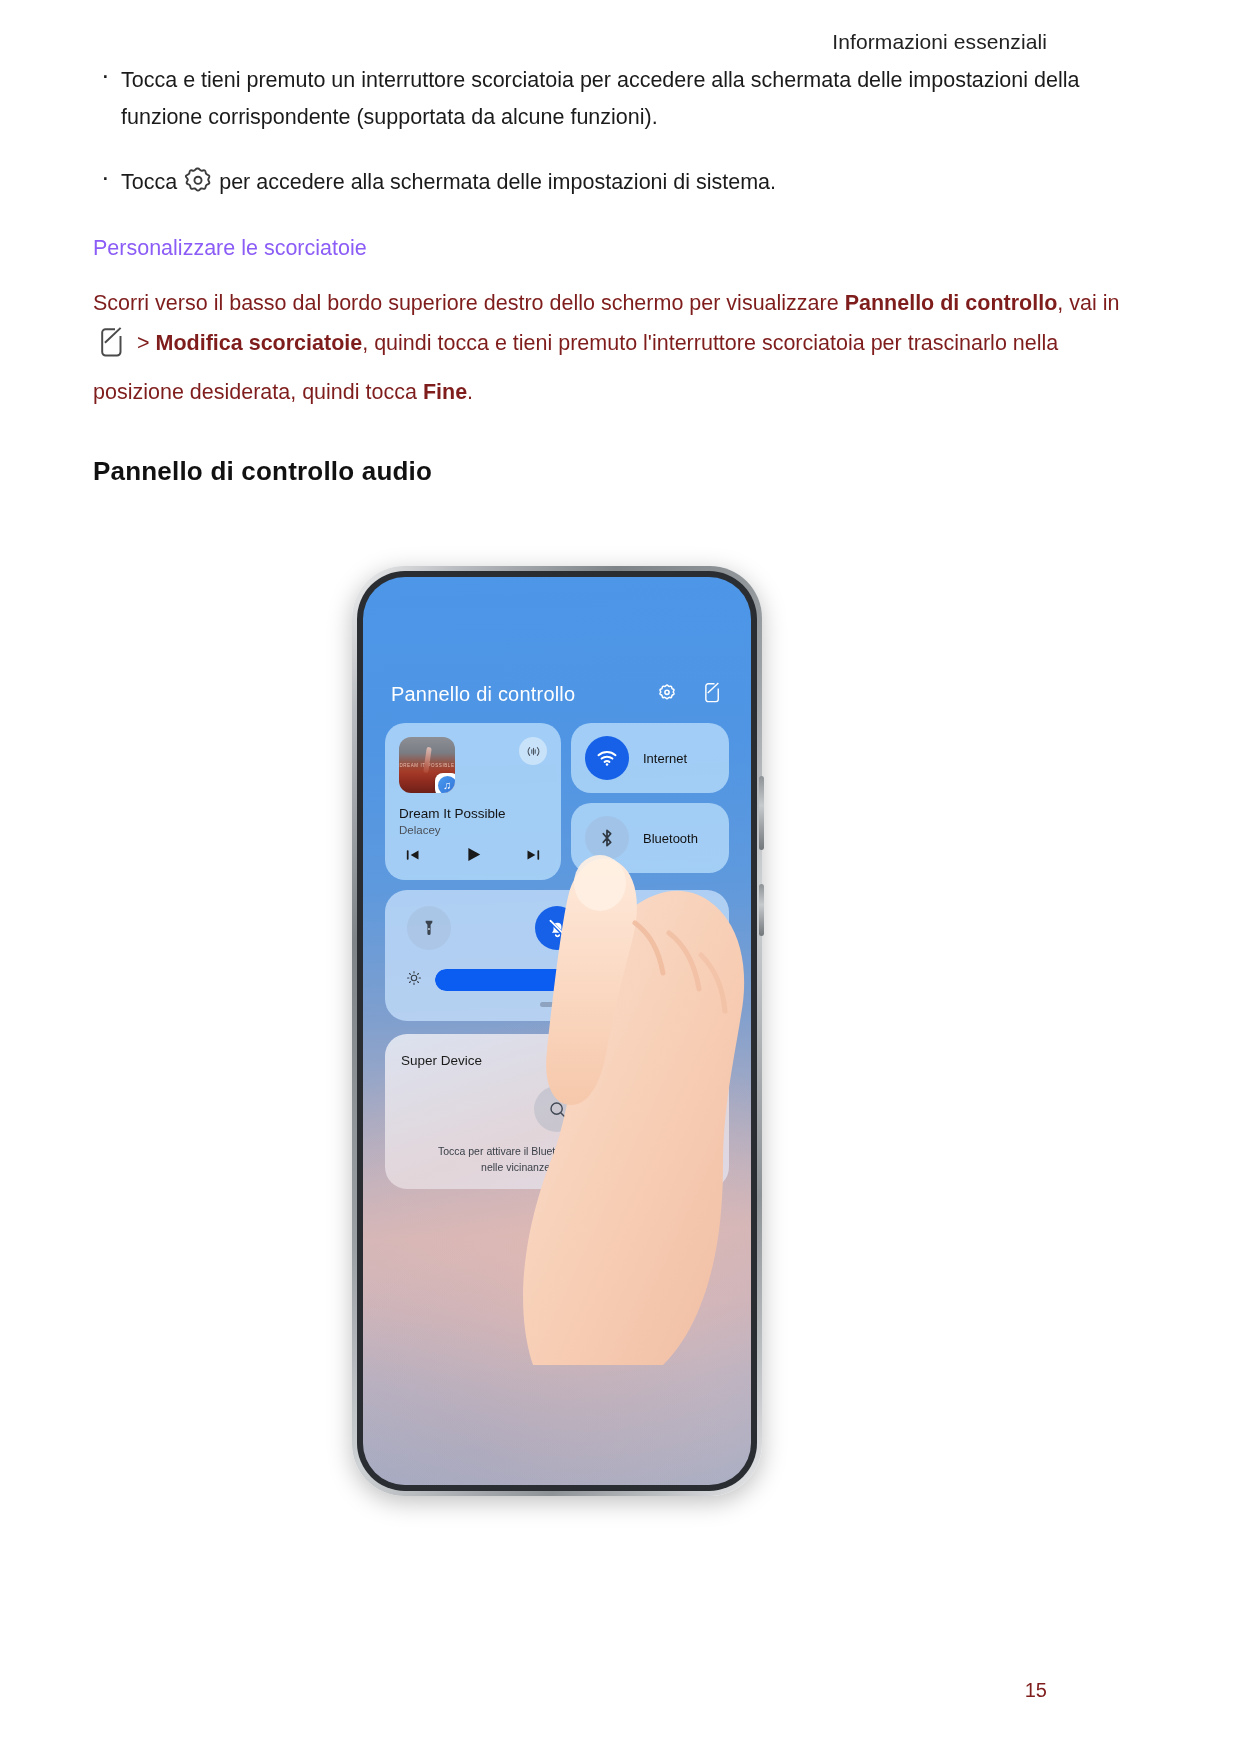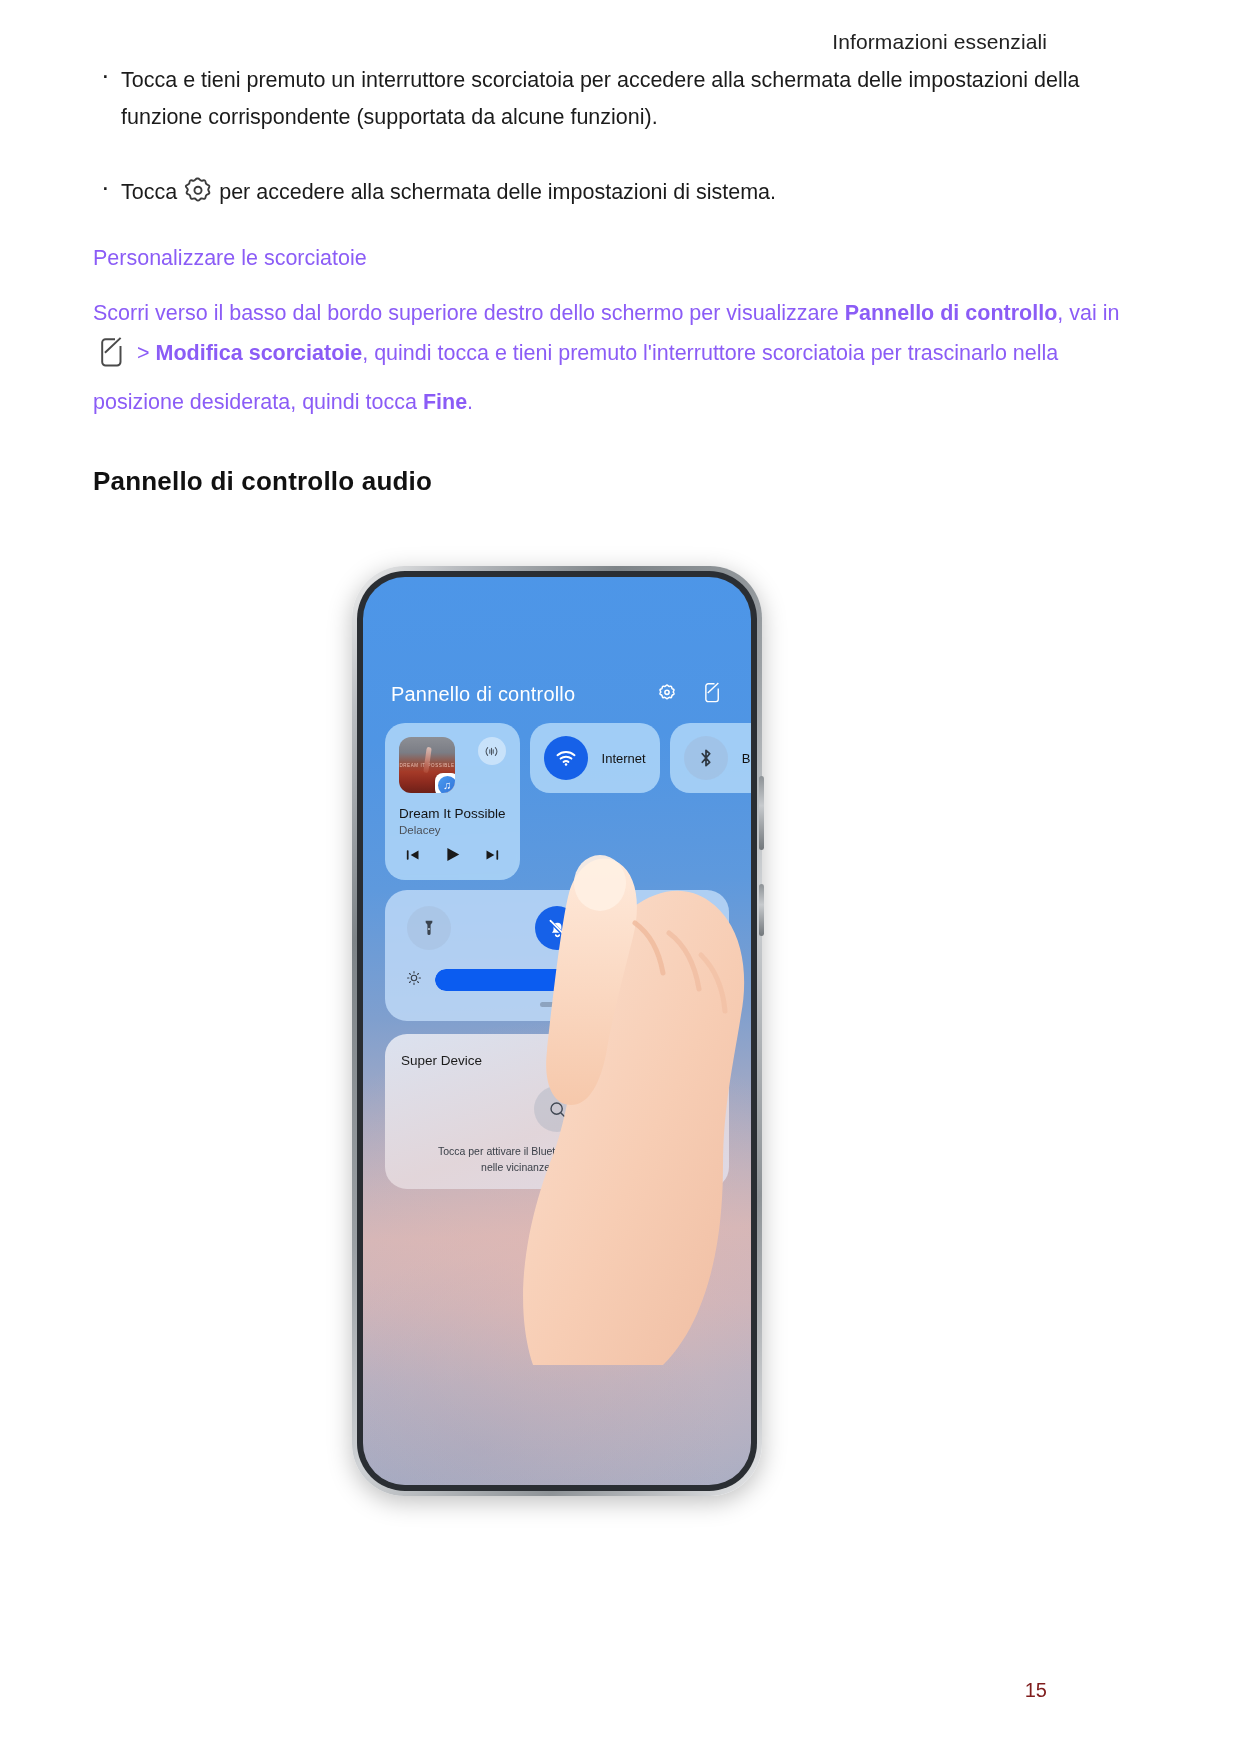--- a/index.html
+++ b/index.html
@@ -64,21 +64,21 @@
     font-size: 26px;
     font-weight: bold;
     margin: 44px 0 8px 0;
     color: #111;
     letter-spacing: .2px;
   }
   p.para {
     font-size: 21.5px;
     line-height: 40px;
     margin: 0 0 6px 0;
-    color: #8b5cf6;
+    color: #7f1d1d;
   }
   p.para b { font-weight: bold; }
 
   .page-num {
     position: absolute;
     right: 92px; bottom: 52px;
     font-size: 20px;
     color: #7f1d1d;
   }
 
@@ -227,21 +227,21 @@
     font-size: 11.5px;
     color: #4a4f57;
   }
   .media-controls {
     margin-top: 9px;
     display: flex; align-items: center; justify-content: space-between;
     padding: 0 4px;
   }
 
   
-  .right-col { display: flex; flex-direction: row; gap: 10px; flex: 1; }
+  .right-col { display: flex; flex-direction: column; gap: 10px; flex: 1; }
   .tile {
     background: rgba(181,219,250,.80);
     border-radius: 20px;
     height: 70px;
     display: flex; align-items: center;
     padding: 0 14px;
     gap: 14px;
   }
   .tile-icon {
     width: 44px; height: 44px;
@@ -336,21 +336,21 @@
 <div class="page">
 
   <div class="running-head">Informazioni essenziali</div>
 
   <div class="body-col">
 
     <ul class="bullets">
       <li>
         <span>Tocca e tieni premuto un interruttore scorciatoia per accedere alla schermata delle impostazioni della funzione corrispondente (supportata da alcune funzioni).</span>
       </li>
-      <li style="margin-top:38px;">
+      <li style="margin-top:28px;">
         <span>Tocca</span><span class="inline-icon"><svg width="34" height="34" viewBox="0 0 24 24" fill="none" stroke="#3c3c3c" stroke-width="1.35">
               <path d="M12 3.2c1 0 1.3 1.2 2.2 1.5.9.3 1.8-.6 2.6-.1.8.5.4 1.7 1 2.4.6.7 1.9.6 2.2 1.5.3.9-.8 1.6-.8 2.5s1.1 1.6.8 2.5c-.3.9-1.6.8-2.2 1.5-.6.7-.2 1.9-1 2.4-.8.5-1.7-.4-2.6-.1-.9.3-1.2 1.5-2.2 1.5s-1.3-1.2-2.2-1.5c-.9-.3-1.8.6-2.6.1-.8-.5-.4-1.7-1-2.4-.6-.7-1.9-.6-2.2-1.5-.3-.9.8-1.6.8-2.5S3.1 9.4 3.4 8.5c.3-.9 1.6-.8 2.2-1.5.6-.7.2-1.9 1-2.4.8-.5 1.7.4 2.6.1.9-.3 1.2-1.5 2.2-1.5z"></path>
               <circle cx="12" cy="11.5" r="2.5"></circle>
             </svg></span><span>per accedere alla schermata delle impostazioni di sistema.</span>
       </li>
     </ul>
 
     <h3 class="sec-head">Personalizzare le scorciatoie</h3>
 
     <p class="para"><span>Scorri verso il basso dal bordo superiore destro dello schermo per visualizzare </span><b>Pannello di controllo</b><b style="font-weight:normal">, vai in </b><span class="inline-icon"><svg width="30" height="34" viewBox="0 0 22 26" fill="none" stroke="#4a4a4a" stroke-width="1.5">

